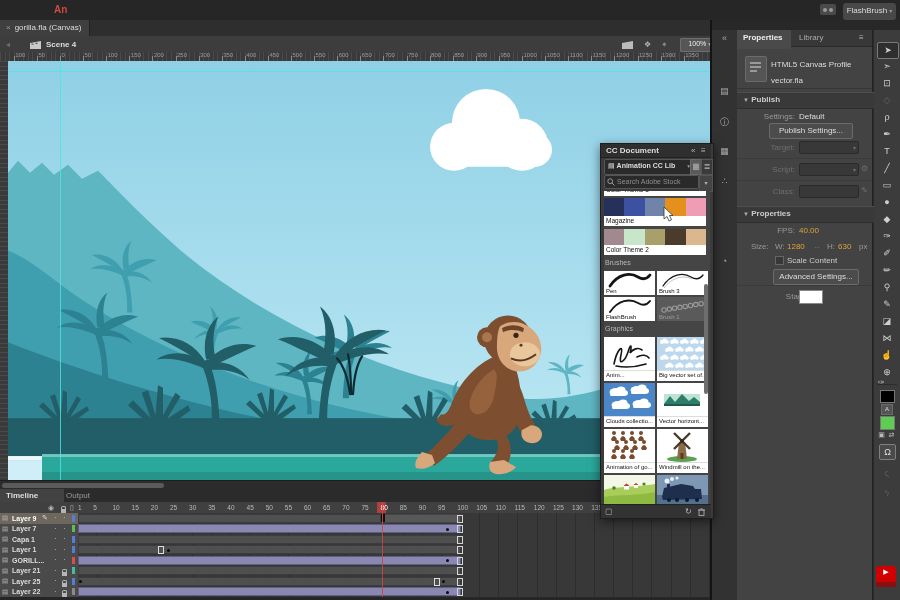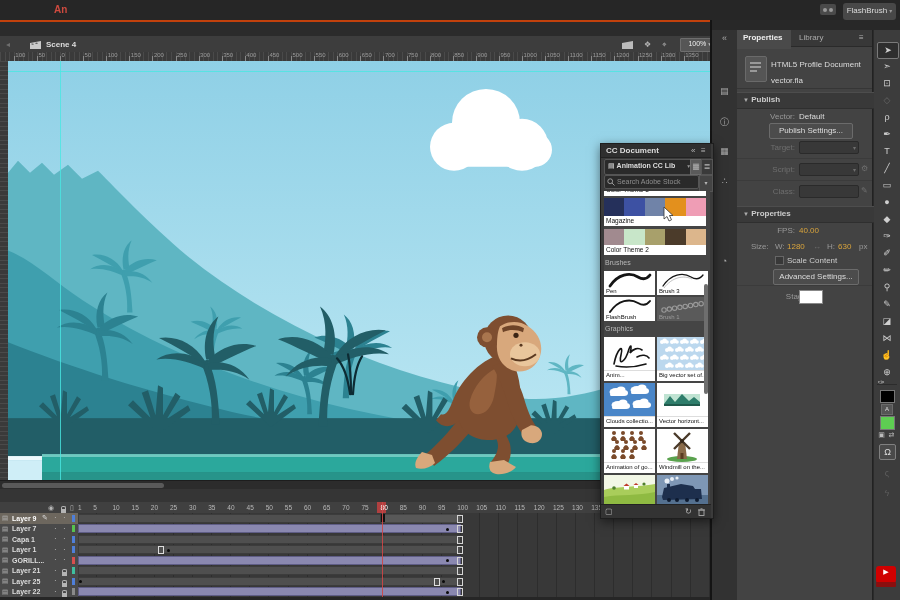--- a/index.html
+++ b/index.html
@@ -1,20 +1,20 @@
 <!DOCTYPE html>
 <html><head>
 <meta charset="utf-8">
 <style>
   html,body{margin:0;padding:0;width:900px;height:600px;overflow:hidden;background:#191919}
   #app{position:relative;width:900px;height:600px;font-family:"Liberation Sans",sans-serif;background:#2b2b2b;color:#ccc;font-size:8px;cursor:default;-webkit-user-select:none;user-select:none}
   .abs{position:absolute}
   .ico{color:#b5b5b5;text-align:center}
   .dim{color:#6e6e6e}
-  #topbar{left:0;top:0;width:900px;height:20px;background:#262626;border-bottom:2px solid #c2410c}
+  #topbar{left:0;top:0;width:900px;height:20px;background:#262626;border-bottom:5px solid #c2410c}
   .tl{width:9px;height:9px;border-radius:50%;top:5px}
   #tabbar{left:0;top:20px;width:712px;height:16px;background:#2e2e2e}
   #doctab{left:0;top:0;height:16px;background:#3f3f3f;border-right:1px solid #222;padding:3px 8px 0 6px;color:#ddd}
   #editbar{left:0;top:36px;width:710px;height:16px;background:#3d3d3d;border-bottom:1px solid #2a2a2a}
   #hruler{left:0;top:52px;width:710px;height:9px;background:#3a3a3a;border-bottom:1px solid #282828;overflow:hidden;
     background-image:repeating-linear-gradient(90deg,#4a4a4a 0 1px,transparent 1px 4.62px)}
   #vruler{left:0;top:61px;width:8px;height:419px;background:#3a3a3a;border-right:1px solid #282828;
     background-image:repeating-linear-gradient(180deg,#4a4a4a 0 1px,transparent 1px 4.62px)}
   #stagewrap{left:8px;top:61px;width:702px;height:419px;overflow:hidden;background:#a8dcee}
   #hscroll{left:0;top:480px;width:710px;height:9px;background:#2c2c2c;border-top:1px solid #1d1d1d}
@@ -48,20 +48,25 @@
     <div class="abs" style="left:820px;top:4px;width:16px;height:11px;background:#4a4a4a;border-radius:2px">
       <div class="abs" style="left:3px;top:3.5px;width:4px;height:4px;border-radius:50%;background:#999"></div>
       <div class="abs" style="left:9px;top:3.5px;width:4px;height:4px;border-radius:50%;background:#999"></div>
     </div>
     <div class="abs" style="left:843px;top:2.5px;width:53px;height:14px;background:#484848;border-radius:3px;text-align:center;padding-top:3px;color:#ddd">
       <span>FlashBrush</span>
       <span style="color:#999;font-size:6px">▾</span>
     </div>
   </div>
 
+  <div id="tabbar" class="abs">
+    <div id="doctab" class="abs">
+      <span style="color:#999;margin-right:4px">×</span><span>gorilla.fla (Canvas)</span>
+    </div>
+  </div>
   <div id="rightcap" class="abs"></div>
 
   <div id="editbar" class="abs">
     <span class="abs dim" style="left:6px;top:4px">◂</span>
     <svg class="abs" style="left:30px;top:4px" width="11" height="9" viewBox="0 0 11 9">
         <path d="M0,3 L11,1 11,3.5 0,5.5 Z M0,5.5 L11,3.5 11,9 0,9 Z" fill="#c9c9c9"></path>
         <path d="M1,3.8 l2,-0.4 1,1 -2,0.4 Z M5,3 l2,-0.4 1,1 -2,0.4 Z" fill="#555"></path>
       </svg>
     <span class="abs" style="left:46px;top:4px;color:#ddd;font-weight:bold">Scene 4</span>
     <svg class="abs" style="left:622px;top:4px" width="11" height="9" viewBox="0 0 11 9">
@@ -228,20 +233,24 @@
     </svg>
   </div>
   <div class="abs" style="left:59.5px;top:61px;width:1px;height:419px;background:#49e7e2;opacity:.8;z-index:2"></div>
   <div class="abs" style="left:8px;top:71px;width:702px;height:1px;background:#49e7e2;opacity:.8;z-index:2"></div>
 
   <div id="hscroll" class="abs">
     <div class="abs" style="left:2px;top:1.5px;width:162px;height:5px;background:#5a5a5a;border-radius:3px"></div>
   </div>
 
   <div id="timeline" class="abs">
+    <div id="tl-tabs" class="abs">
+      <div class="abs" style="left:0;top:0;width:58px;height:13px;background:#424242;color:#ddd;padding:2px 0 0 6px;font-weight:bold">Timeline</div>
+      <div class="abs" style="left:58px;top:0;width:48px;height:13px;color:#999;padding:2px 0 0 8px">Output</div>
+    </div>
     <div id="tl-frames-head" class="abs">
       <span class="abs ico" style="left:48px;top:1.5px;font-size:7px">◉</span>
       <span class="abs" style="left:61px;top:3.5px"><span class="lockicon"></span></span>
       <span class="abs ico" style="left:70px;top:1.5px;font-size:7px">▯</span>
     <div style="position: absolute; left: 78px; top: 1.5px; font-size: 6.5px; line-height: 8px; color: rgb(184, 184, 184); z-index: 2;">1</div>
         <div style="position: absolute; left: 93.32px; top: 1.5px; font-size: 6.5px; line-height: 8px; color: rgb(184, 184, 184); z-index: 2;">5</div>
         <div style="position: absolute; left: 112.47px; top: 1.5px; font-size: 6.5px; line-height: 8px; color: rgb(184, 184, 184); z-index: 2;">10</div>
         <div style="position: absolute; left: 131.62px; top: 1.5px; font-size: 6.5px; line-height: 8px; color: rgb(184, 184, 184); z-index: 2;">15</div>
         <div style="position: absolute; left: 150.77px; top: 1.5px; font-size: 6.5px; line-height: 8px; color: rgb(184, 184, 184); z-index: 2;">20</div>
         <div style="position: absolute; left: 169.92px; top: 1.5px; font-size: 6.5px; line-height: 8px; color: rgb(184, 184, 184); z-index: 2;">25</div>
@@ -394,27 +403,27 @@
     <div class="abs" style="left:0;top:0;width:135px;height:16px;background:#383838;border-bottom:1px solid #2a2a2a">
       <div class="abs" style="left:0;top:0;height:16px;background:#4a4a4a;color:#eee;font-weight:bold;padding:3px 8px 0 6px">Properties</div>
       <div class="abs" style="left:62px;top:3px;color:#aaa">Library</div>
       <span class="abs ico" style="left:122px;top:3px">≡</span>
     </div>
     <div class="abs" style="left:8px;top:26px;width:20px;height:24px;background:#555;border:1px solid #6a6a6a;border-radius:2px">
       <div class="abs" style="left:4px;top:5px;width:11px;height:1.5px;background:#999"></div>
       <div class="abs" style="left:4px;top:9px;width:11px;height:1.5px;background:#999"></div>
       <div class="abs" style="left:4px;top:13px;width:7px;height:1.5px;background:#999"></div>
     </div>
-    <div class="abs" style="left:34px;top:30px;color:#ddd">HTML5 Profile Document</div>
+    <div class="abs" style="left:34px;top:30px;color:#ddd">HTML5 Canvas Profile</div>
     <div class="abs" style="left:34px;top:46px;color:#ddd">vector.fla</div>
     <div class="abs hdrbar" style="left:0;top:62px;width:135px;height:13px">
       <span style="font-size:6px;color:#aaa">▼</span>
       <span>Publish</span>
     </div>
-    <div class="abs lab" style="left:14px;top:82px;width:44px;text-align:right">Vector:</div>
+    <div class="abs lab" style="left:14px;top:82px;width:44px;text-align:right">Settings:</div>
     <div class="abs" style="left:62px;top:82px;color:#ddd">Default</div>
     <div class="abs btn" style="left:32px;top:93px;width:82px;height:12px;padding-top:2px">Publish Settings...</div>
     <div class="abs dim" style="left:14px;top:113px;width:44px;text-align:right">Target:</div>
     <div class="abs field" style="left:62px;top:111px;width:58px;height:11px">
       <span class="abs dim" style="right:2px;top:2px;font-size:6px">▾</span>
     </div>
     <div class="abs dim" style="left:14px;top:135px;width:44px;text-align:right">Script:</div>
     <div class="abs field" style="left:62px;top:133px;width:58px;height:11px">
       <span class="abs dim" style="right:2px;top:2px;font-size:6px">▾</span>
     </div>

